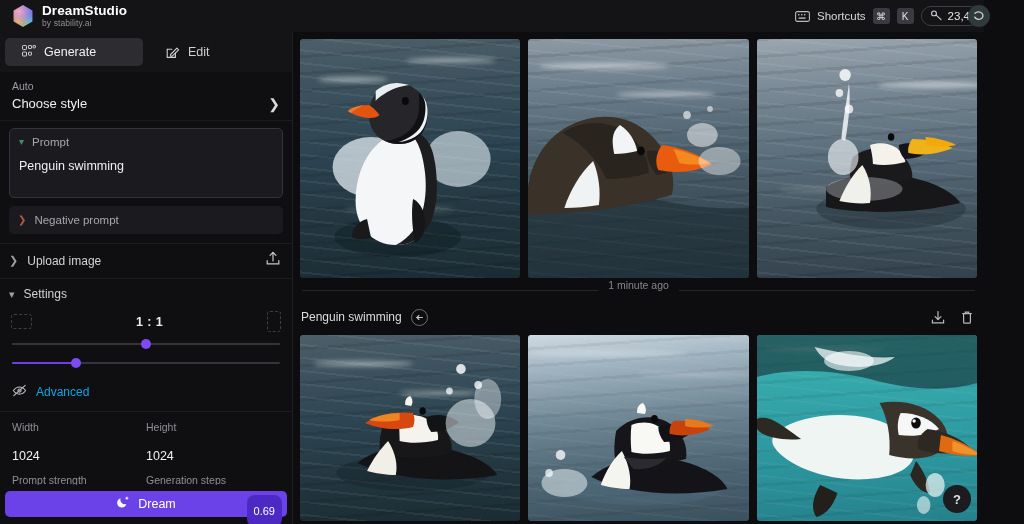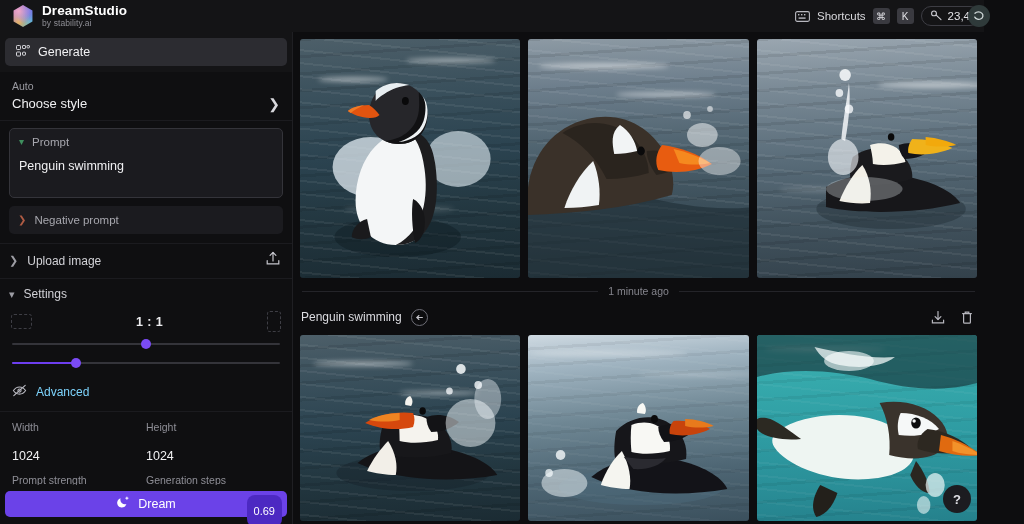--- a/index.html
+++ b/index.html
@@ -73,21 +73,21 @@
     display: flex; flex-direction: column;
     position: relative;
   }
   .tabs {
     display: flex; gap: 6px; padding: 6px 5px 6px 5px;
     background: #141416;
   }
   .tab {
     flex: 1 1 0; height: 28px;
     display: flex; align-items: center; gap: 8px;
-    padding-left: 10px;
+    padding-left: 16px;
     border-radius: 5px;
     font-size: 12.5px; color: #cfcfd4;
   }
   .tab.active { background: #2c2c31; color: #f2f2f4; }
   .tab-ico { width: 15px; height: 15px; display: flex; align-items: center; justify-content: center; color: #d6d6db; }
 
   .panel { padding: 8px 12px 9px 12px; border-bottom: 1px solid #1b1b1f; }
   .panel-label { font-size: 10.5px; color: #9a9aa1; margin-bottom: 4px; }
   .style-row { display: flex; align-items: center; justify-content: space-between; }
   .style-value { font-size: 13px; color: #f0f0f2; }
@@ -152,21 +152,21 @@
     padding: 11px 12px 0 12px;
   }
   .count-label { font-size: 11.5px; color: #b9b9c0; }
   .count-val { font-size: 12.5px; color: #f0f0f2; }
 
   .advanced-row {
     display: flex; align-items: center; gap: 9px;
     padding: 13px 12px 10px 12px;
     border-bottom: 1px solid #1b1b1f;
   }
-  .advanced-label { font-size: 12px; color: #7dd3fc; }
+  .advanced-label { font-size: 12px; color: #0ea5e9; }
 
   .wh-grid { display: flex; padding: 9px 12px 0 12px; }
   .wh-cell { flex: 1 1 50%; }
   .wh-label { font-size: 10.5px; color: #8f8f97; margin-bottom: 16px; }
   .wh-value { font-size: 12.5px; color: #f2f2f4; }
 
   .ps-grid { display: flex; padding: 11px 12px 0 12px; }
   .ps-cell { flex: 1 1 50%; }
   .ps-label { font-size: 10.5px; color: #8f8f97; margin-bottom: 4px; }
   .ps-value { display: flex; align-items: center; gap: 7px; font-size: 12.5px; color: #f2f2f4; }
@@ -197,21 +197,21 @@
   }
   .img-grid { display: flex; gap: 8px; }
   .img-card {
     flex: 1 1 0; border-radius: 3px; overflow: hidden;
     position: relative; background: #141417;
   }
   .img-card.r1 { height: 239px; }
   .img-card.r2 { height: 186px; }
 
   .divider-row {
-    display: flex; align-items: center; gap: 10px;
+    display: flex; align-items: flex-end; gap: 10px;
     padding: 13px 2px; height: 24px;
   }
   .divider-line { flex: 1 1 auto; height: 1px; background: #242429; }
   .divider-text { font-size: 10.5px; color: #85858d; }
 
   .batch-head {
     display: flex; align-items: center; justify-content: space-between;
     height: 26px; padding: 0 2px 0 1px; margin-bottom: 5px;
   }
   .batch-left { display: flex; align-items: center; gap: 9px; }
@@ -317,20 +317,30 @@
           <span class="tab-ico">
             <svg width="14" height="14" viewBox="0 0 14 14" fill="none">
               <rect x="0.5" y="0.5" width="4" height="4" rx="0.8" stroke="#d6d6db" stroke-width="1"></rect>
               <rect x="6.5" y="0.5" width="3" height="3" rx="0.6" stroke="#d6d6db" stroke-width="1"></rect>
               <rect x="11" y="0.5" width="2.4" height="2.4" rx="0.5" stroke="#d6d6db" stroke-width="1"></rect>
               <rect x="0.5" y="7" width="4" height="4" rx="0.8" stroke="#d6d6db" stroke-width="1"></rect>
               <rect x="6.5" y="7.2" width="3" height="3" rx="0.6" stroke="#d6d6db" stroke-width="1"></rect>
             </svg>
           </span>
           <span>Generate</span>
+        </div>
+        <div class="tab">
+          <span class="tab-ico">
+            <svg width="14" height="14" viewBox="0 0 14 14" fill="none">
+              <path d="M1.2 4.2v8.2h8.2V8" stroke="#cfcfd5" stroke-width="1.1" stroke-linecap="round"></path>
+              <path d="M1.2 4.2h4.6" stroke="#cfcfd5" stroke-width="1.1" stroke-linecap="round"></path>
+              <path d="M4.6 9.5 10.9 3.2l1.7 1.7-6.3 6.3H4.6z" stroke="#cfcfd5" stroke-width="1.1" stroke-linejoin="round"></path>
+            </svg>
+          </span>
+          <span>Edit</span>
         </div>
       </div>
 
       <div class="panel">
         <div class="panel-label">Auto</div>
         <div class="style-row">
           <span class="style-value">Choose style</span>
           <span class="chev-right">❯</span>
         </div>
       </div>

